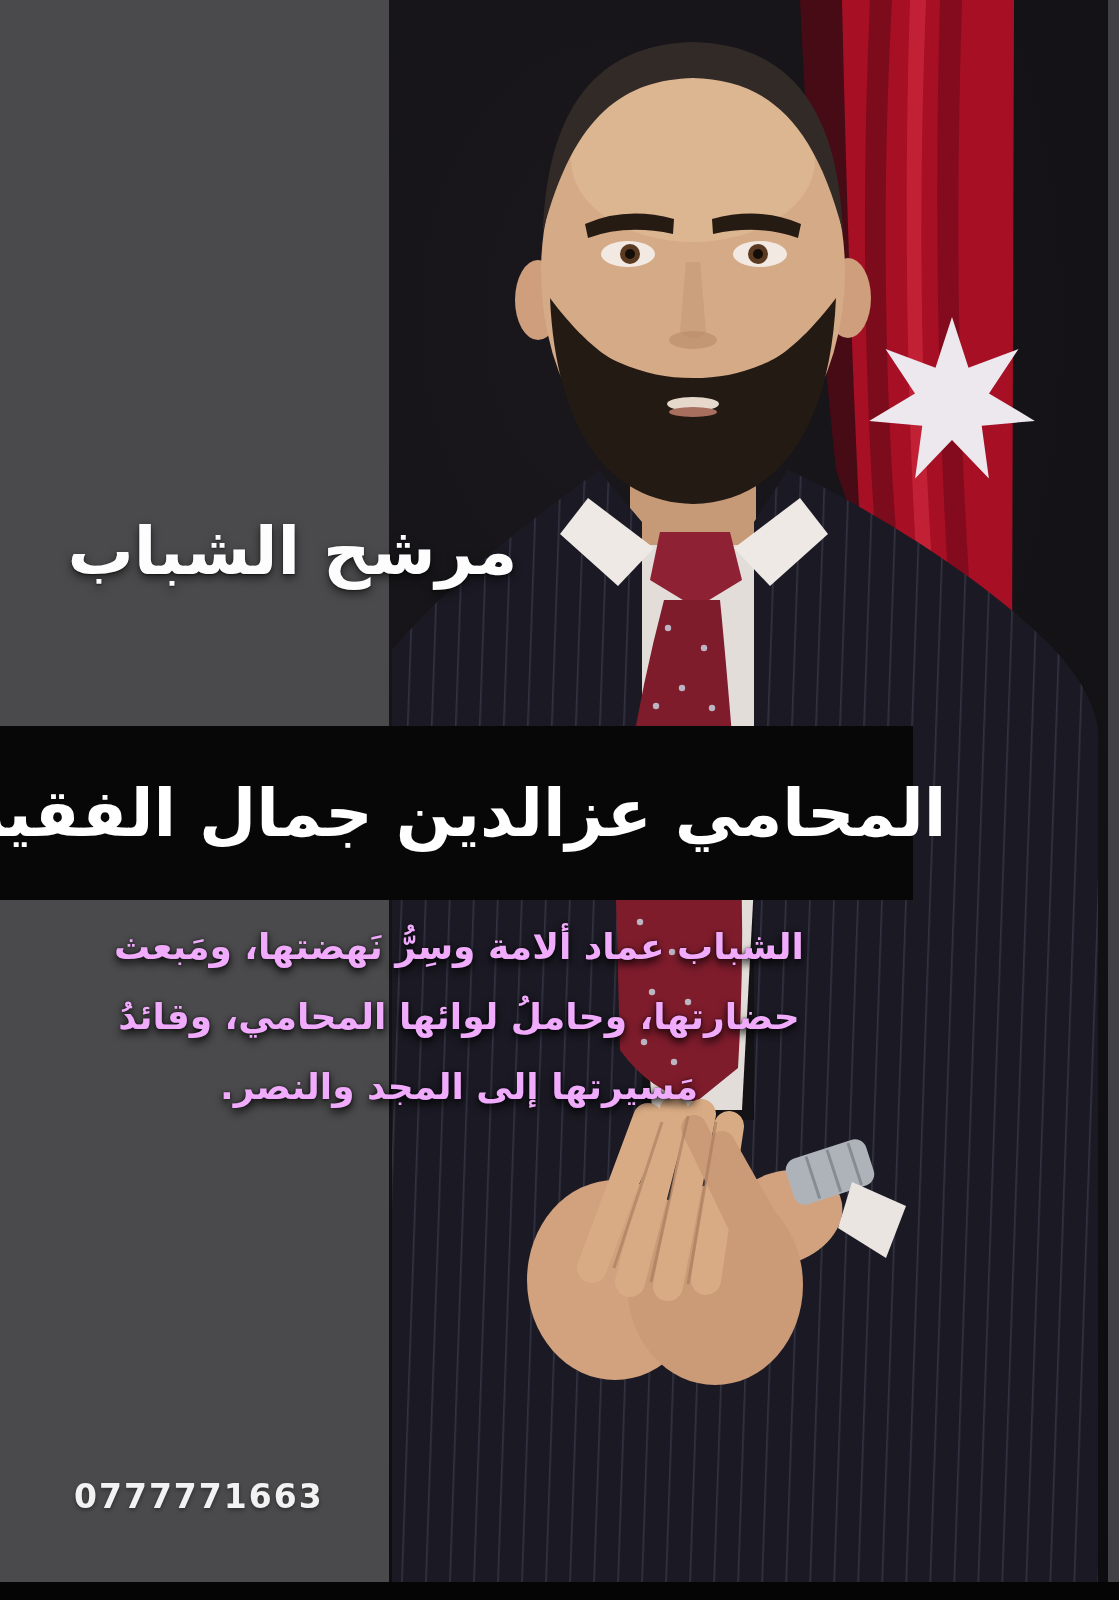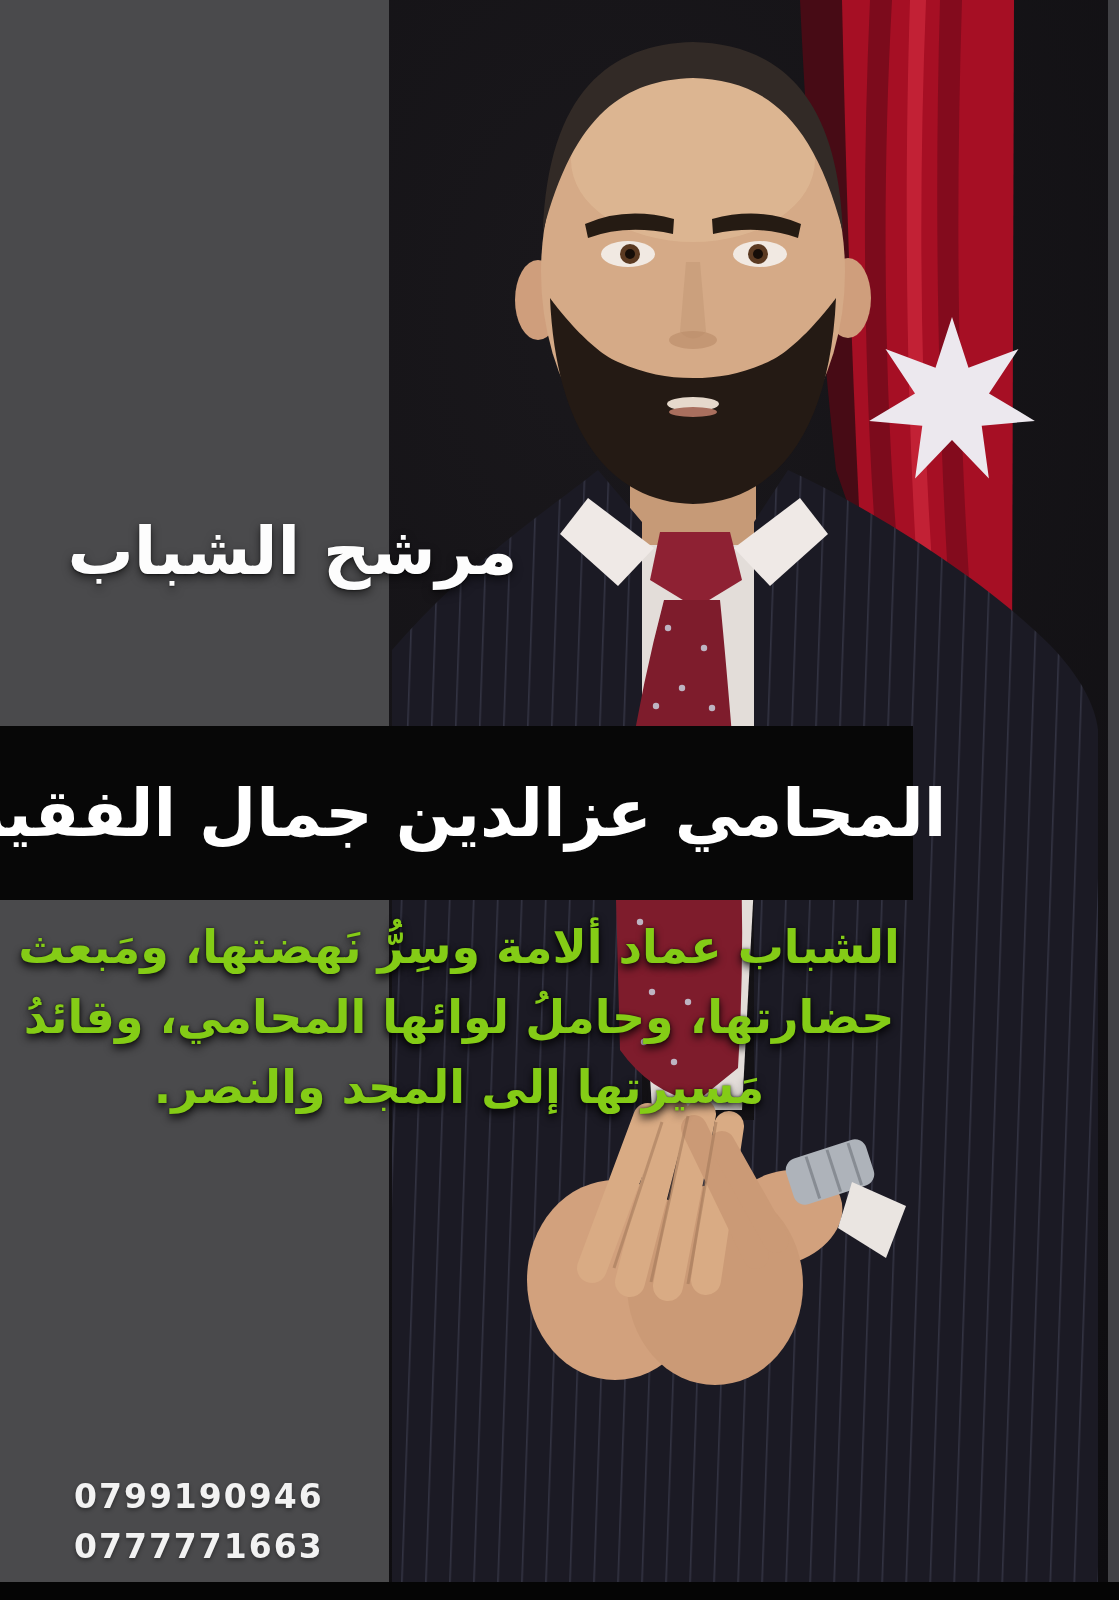--- a/index.html
+++ b/index.html
@@ -31,22 +31,22 @@
   .name-banner{
     position:absolute;left:0;top:726px;width:913px;height:174px;
     background:var(--banner_black,#070707);
     display:flex;align-items:center;justify-content:center;
   }
   .name-banner span{
     color:#ffffff;font-size:66px;font-weight:bold;direction:rtl;white-space:nowrap;
   }
   .slogan{
     position:absolute;left:8px;top:912px;width:902px;
-    direction:rtl;text-align:center;color:#84cc16;
-    font-size:46px;font-weight:bold;line-height:70px;
+    direction:rtl;text-align:center;color:#f0abfc;
+    font-size:36px;font-weight:bold;line-height:70px;
     text-shadow:0 4px 9px rgba(0,0,0,.9), 0 0 3px rgba(0,0,0,.6);
   }
   .district-banner{
     position:absolute;left:0;top:1215px;width:913px;height:172px;
     background:var(--banner_white,#fbfbfb);
     display:flex;align-items:center;justify-content:center;
     box-shadow:0 2px 4px rgba(0,0,0,.35);
   }
   .district-banner span{
     color:var(--district_text,#515156);
@@ -185,18 +185,17 @@
   </div>
 
   <div class="slogan">
     <div class="slogan-line">الشباب عماد ألامة وسِرُّ نَهضتها، ومَبعث</div>
     <div class="slogan-line">حضارتها، وحاملُ لوائها المحامي، وقائدُ</div>
     <div class="slogan-line">مَسيرتها إلى المجد والنصر.</div>
   </div>
 
 
   <div class="phones">
-    <div class="phone">0799190946</div>
     <div class="phone">0777771663</div>
   </div>
 
   <div class="strip-bottom"></div>
 </div>
 
 </body></html>

